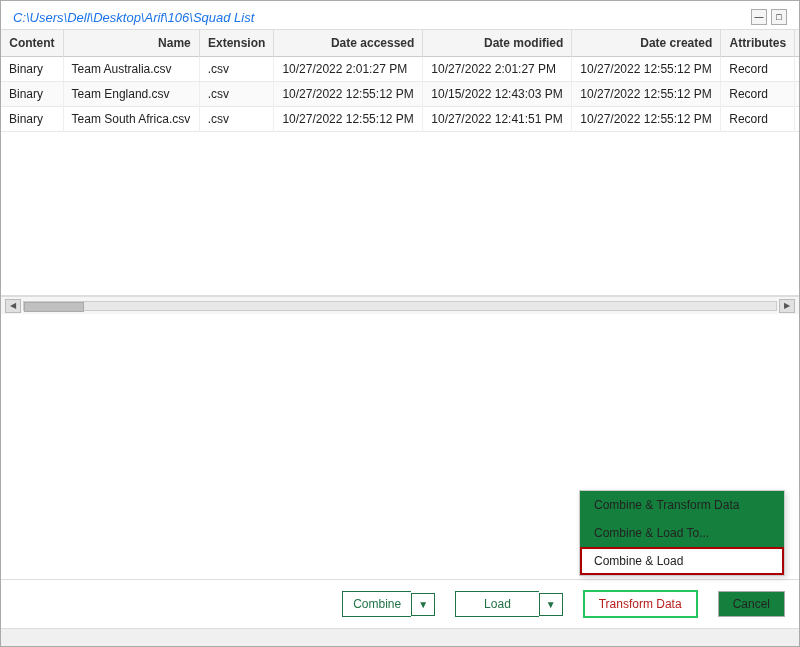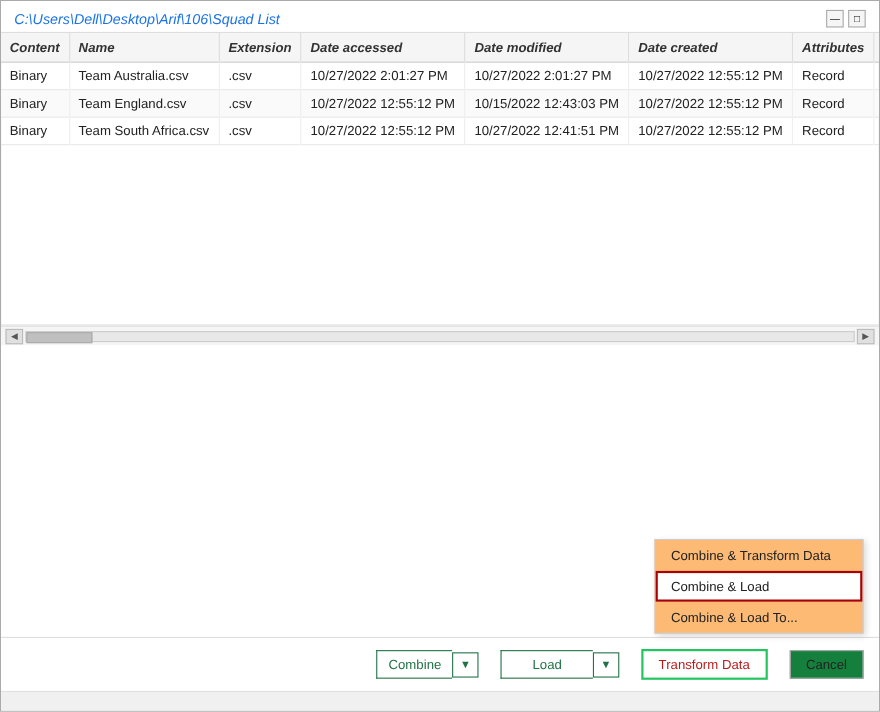--- a/index.html
+++ b/index.html
@@ -59,26 +59,25 @@
       border-collapse: collapse;
       font-size: 12px;
       min-width: 900px;
     }
     thead tr {
       background: #f5f5f5;
       border-bottom: 1px solid #ccc;
     }
     th {
       padding: 6px 8px;
-      text-align: left;
+      text-align: right;
       font-weight: 600;
       border-right: 1px solid #ddd;
       white-space: nowrap;
       color: #333;
-      font-style: italic;
     }
     th:last-child { border-right: none; }
     tbody tr {
       border-bottom: 1px solid #e8e8e8;
     }
     tbody tr:nth-child(even) {
       background: #fafafa;
     }
     td {
       padding: 5px 8px;
@@ -186,24 +185,24 @@
       font-size: 12px;
       cursor: pointer;
       border: 1px solid #aaa;
       background: #15803d;
       color: #222;
     }
     .dropdown-menu {
       position: absolute;
       right: 14px;
       bottom: 52px;
-      background: #fdba74;
+      background: #15803d;
       border: 1px solid #ccc;
       box-shadow: 2px 2px 6px rgba(0,0,0,0.15);
-      width: 190px;
+      width: 206px;
       z-index: 100;
     }
     .dropdown-item {
       padding: 7px 14px;
       cursor: pointer;
       font-size: 12px;
       color: #222;
     }
     .dropdown-item.highlighted {
       border: 2px solid #a00;
@@ -310,19 +309,19 @@
       <div class="btn-split">
         <button class="btn-load-main">Load</button>
         <button class="btn-load-arrow">▼</button>
       </div>
       <button class="btn-transform">Transform Data</button>
       <button class="btn-cancel">Cancel</button>
     </div>
 
     <div class="dropdown-menu">
       <div class="dropdown-item">Combine &amp; Transform Data</div>
+      <div class="dropdown-item">Combine &amp; Load To...</div>
       <div class="dropdown-item highlighted">Combine &amp; Load</div>
-      <div class="dropdown-item">Combine &amp; Load To...</div>
     </div>
   </div>
 
   <div class="bottom-bar"></div>
 </div>
 
 </body></html>

